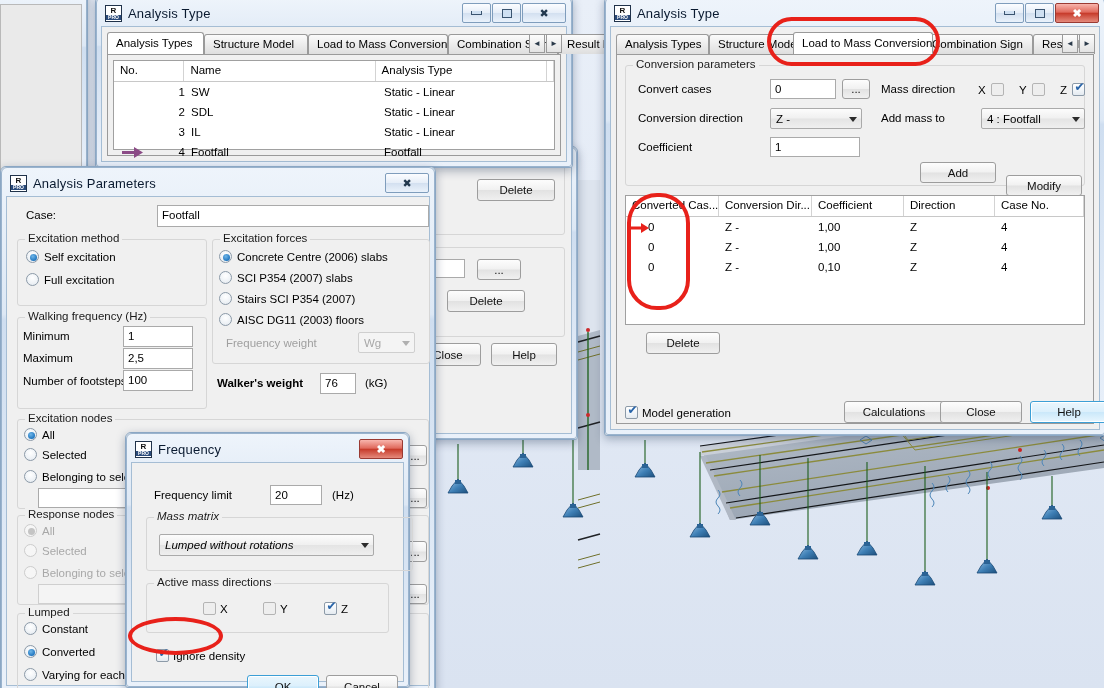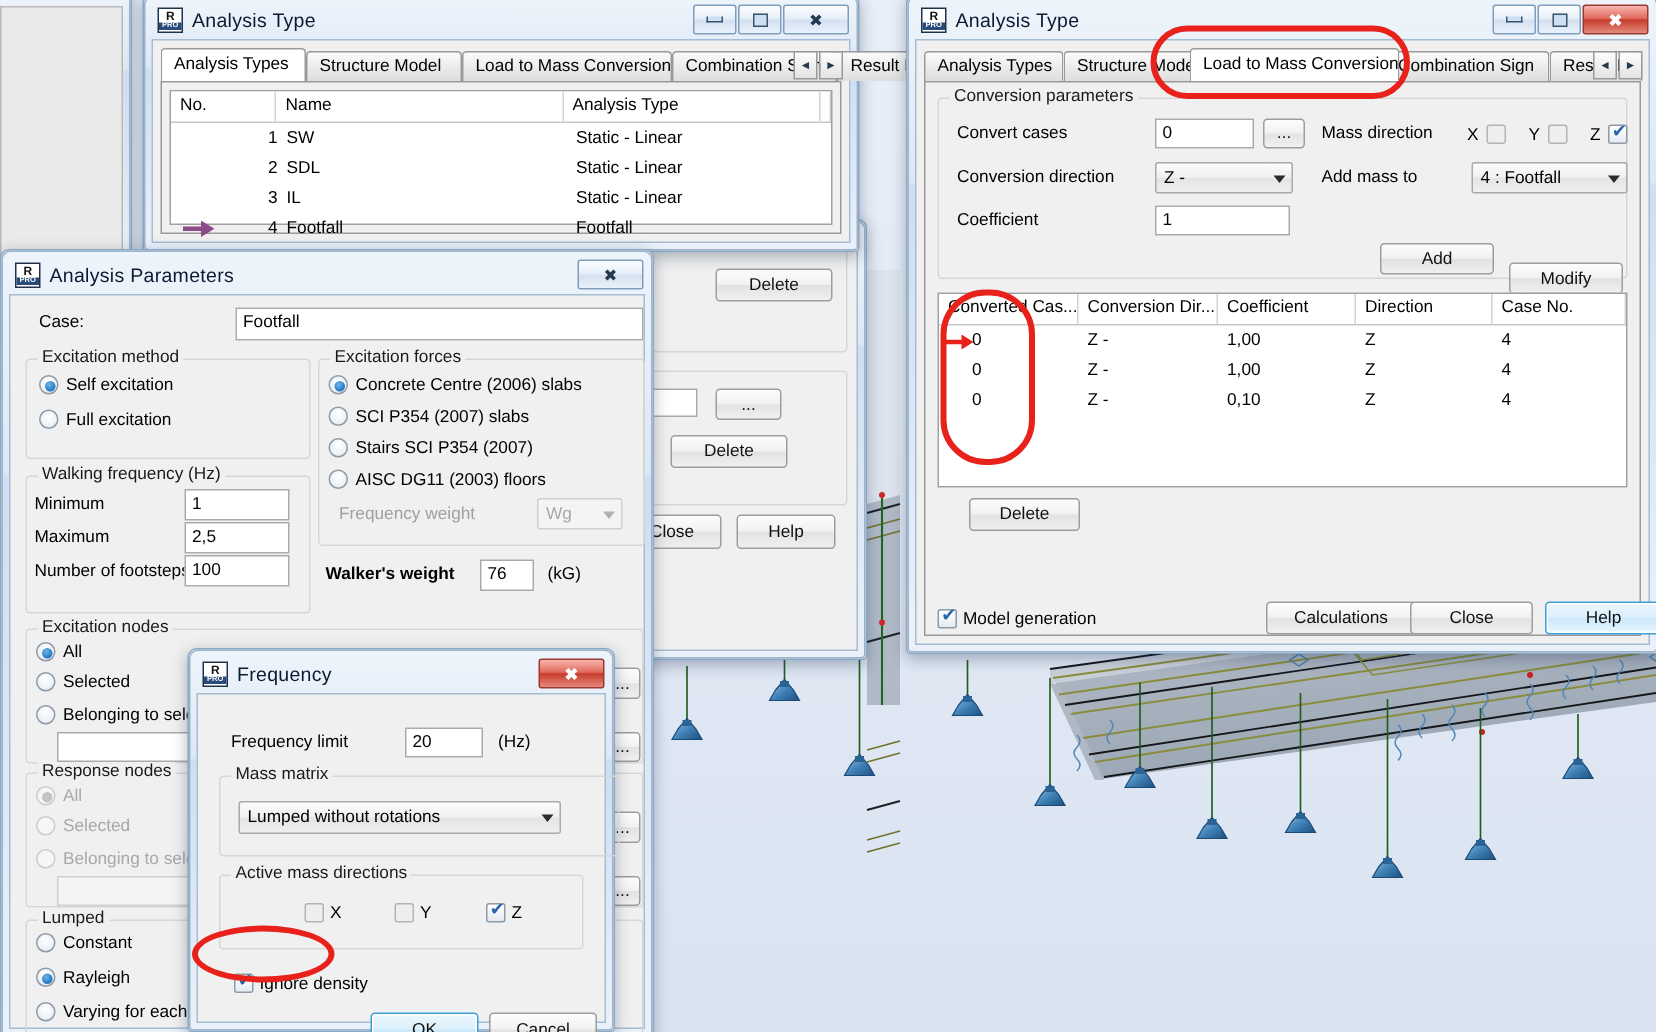--- a/index.html
+++ b/index.html
@@ -651,21 +651,21 @@
         </div>
 
         <div class="grp" style="left:10px; top:416px; width:412px; height:84px;">
           <span class="leg">Lumped</span>
           <div class="radio" style="left:6px; top:8px;">
             <span class="rdot"></span>
             <span>Constant</span>
           </div>
           <div class="radio" style="left:6px; top:31px;">
             <span class="rdot on"></span>
-            <span>Rayleigh</span>
+            <span>Converted</span>
           </div>
           <div class="radio" style="left:6px; top:54px;">
             <span class="rdot"></span>
             <span>Varying for each mo</span>
           </div>
         </div>
 
       </div>
     </div>
   </div>
@@ -682,21 +682,21 @@
           <div class="wbtn close-red">✖</div>
         </div>
       </div>
 
       <div class="win-body">
 
         <div class="lbl" style="left:22px; top:26px;">Frequency limit</div>
         <div class="tb" style="left:138px; top:22px; width:52px; height:20px;">20</div>
         <div class="lbl" style="left:200px; top:26px;">(Hz)</div>
 
-        <div class="grp" style="left:14px; top:54px; width:267px; height:54px;">
+        <div class="grp" style="left:14px; top:54px; width:267px; height:54px;font-style:italic;">
           <span class="leg">Mass matrix</span>
           <div class="combo" style="left:12px; top:16px; width:215px; height:22px;">
             <span>Lumped without rotations</span>
             <span class="arw"></span>
           </div>
         </div>
 
         <div class="grp" style="left:14px; top:120px; width:243px; height:50px;">
           <span class="leg">Active mass directions</span>
           <div class="chk" style="left:56px; top:18px;">

